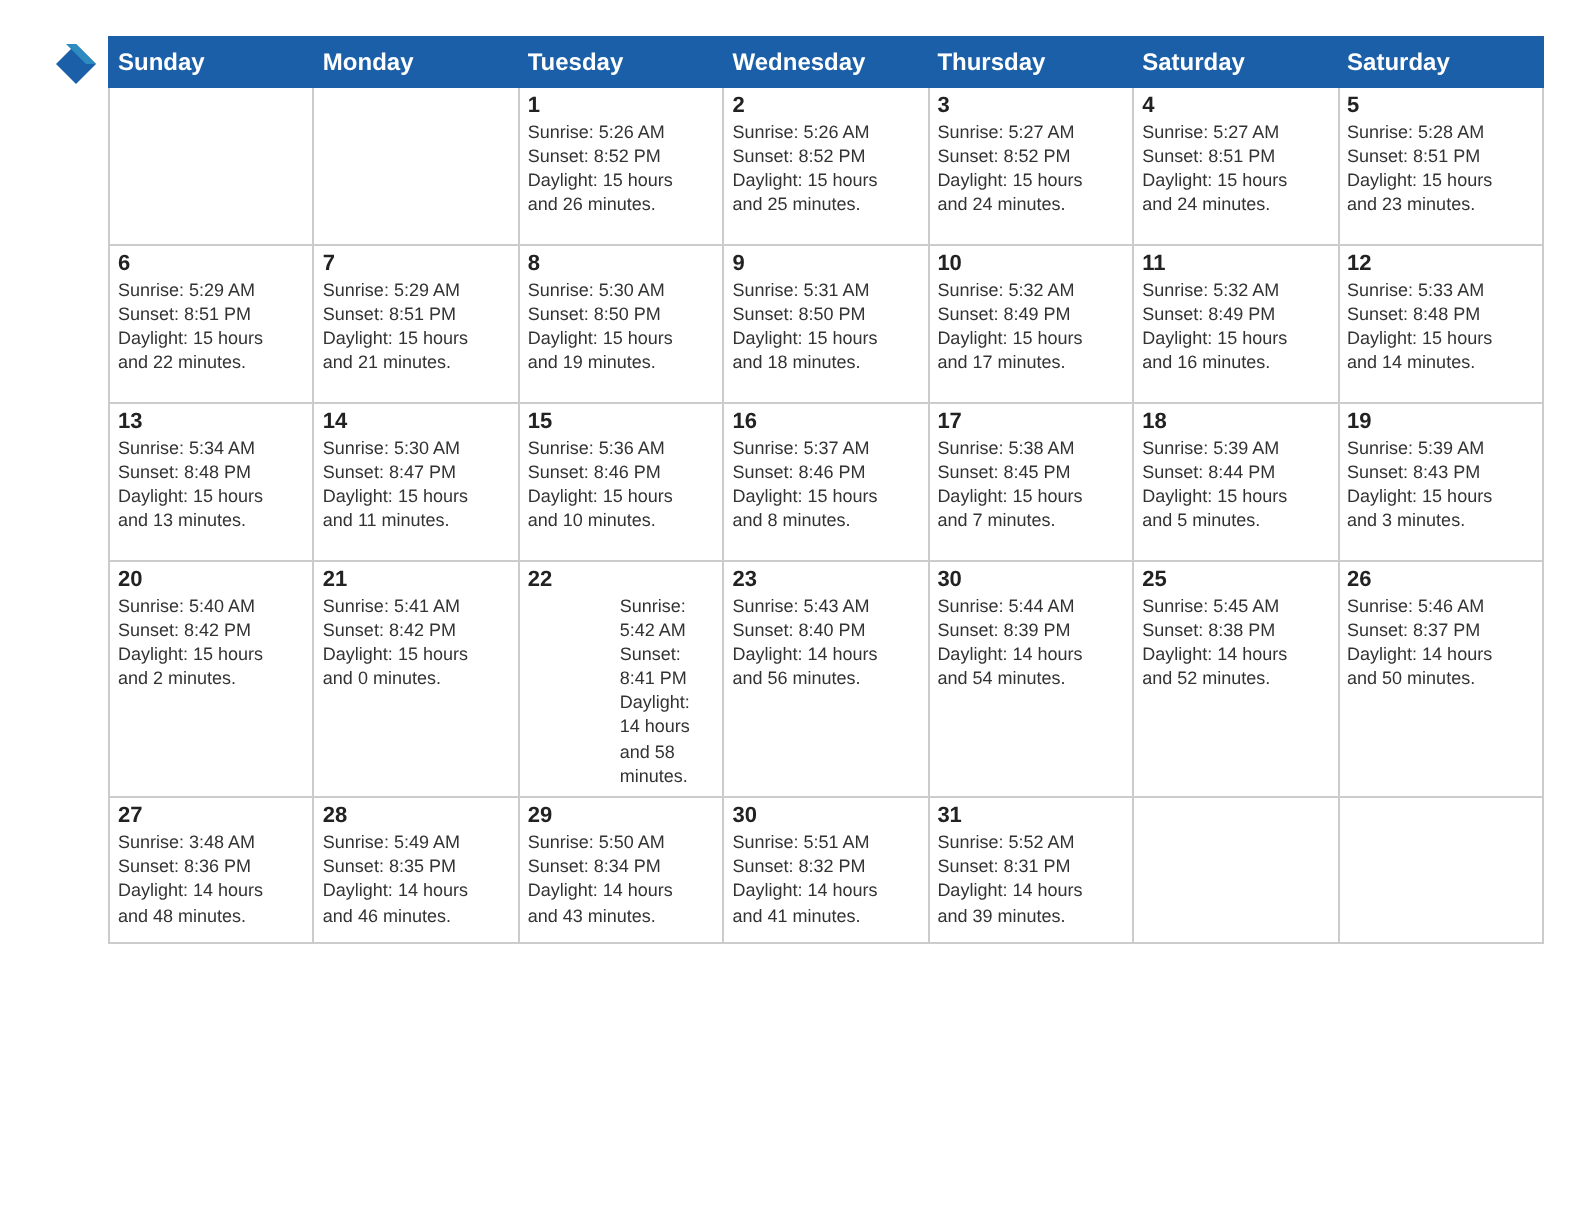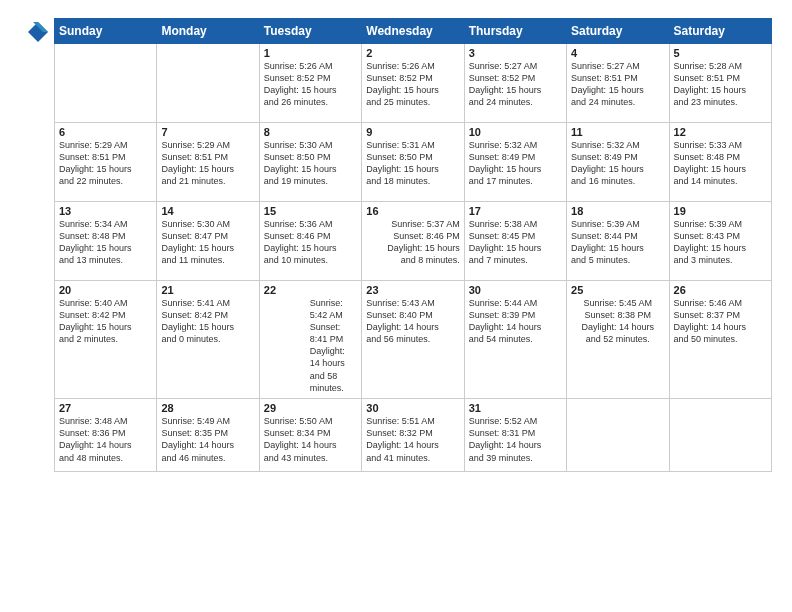--- a/index.html
+++ b/index.html
@@ -245,21 +245,21 @@
           </td>
           <td>
             <span class="day-num">15</span>
             <div class="day-info" style="white-space: pre-line;">Sunrise: 5:36 AM
 Sunset: 8:46 PM
 Daylight: 15 hours
 and 10 minutes.</div>
           </td>
           <td>
             <span class="day-num">16</span>
-            <div class="day-info" style="white-space: pre-line; text-align: right;">Sunrise: 5:37 AM
+            <div class="day-info" style="white-space: pre-line;">Sunrise: 5:37 AM
 Sunset: 8:46 PM
 Daylight: 15 hours
 and 8 minutes.</div>
           </td>
           <td>
             <span class="day-num">17</span>
             <div class="day-info" style="white-space: pre-line;">Sunrise: 5:38 AM
 Sunset: 8:45 PM
 Daylight: 15 hours
 and 7 minutes.</div>
@@ -310,21 +310,21 @@
           </td>
           <td>
             <span class="day-num">30</span>
             <div class="day-info" style="white-space: pre-line;">Sunrise: 5:44 AM
 Sunset: 8:39 PM
 Daylight: 14 hours
 and 54 minutes.</div>
           </td>
           <td>
             <span class="day-num">25</span>
-            <div class="day-info" style="white-space: pre-line; text-align: center;">Sunrise: 5:45 AM
+            <div class="day-info" style="white-space: pre-line;">Sunrise: 5:45 AM
 Sunset: 8:38 PM
 Daylight: 14 hours
 and 52 minutes.</div>
           </td>
           <td>
             <span class="day-num">26</span>
             <div class="day-info" style="white-space: pre-line;">Sunrise: 5:46 AM
 Sunset: 8:37 PM
 Daylight: 14 hours
 and 50 minutes.</div>

